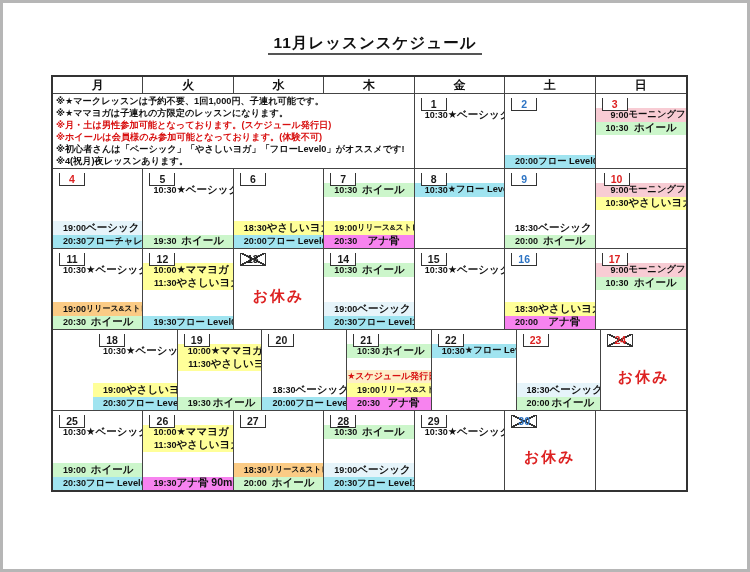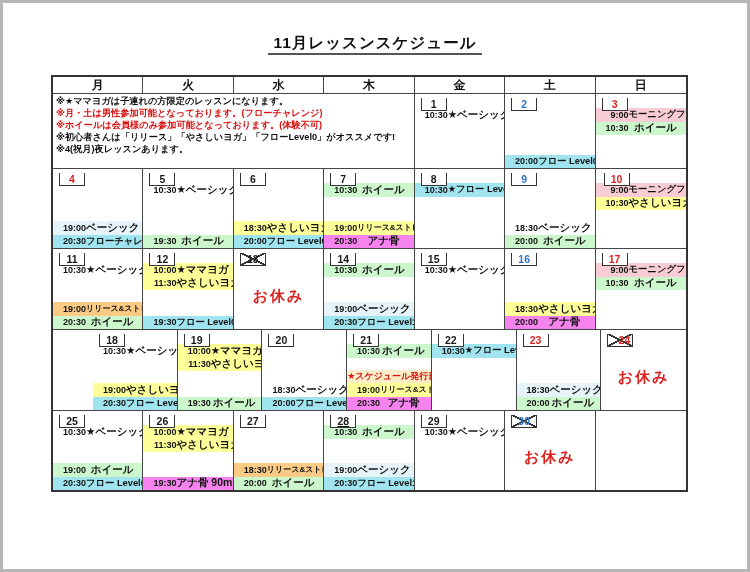--- a/index.html
+++ b/index.html
@@ -54,24 +54,25 @@
         <div class="hcell">月</div>
         <div class="hcell">火</div>
         <div class="hcell">水</div>
         <div class="hcell">木</div>
         <div class="hcell">金</div>
         <div class="hcell">土</div>
         <div class="hcell">日</div>
       </div>
       <div class="row" style="height: 74px;">
         <div class="cell notes-cell" style="grid-column: span 4;">
+          <div class="note-line">※★マークレッスンは予約不要、1回1,000円、子連れ可能です。</div>
           <div class="note-line">※★ママヨガは子連れの方限定のレッスンになります。</div>
-          <div class="note-line red">※月・土は男性参加可能となっております。(フローチャレンジ)</div>
+          <div class="note-line red">※月・土は男性参加可能となっております。(スケジュール発行日)</div>
           <div class="note-line red">※ホイールは会員様のみ参加可能となっております。(体験不可)</div>
-          <div class="note-line">※初心者さんは「リリース」「やさしいヨガ」「フローLevel0」がオススメです!</div>
+          <div class="note-line">※初心者さんは「ベーシック」「やさしいヨガ」「フローLevel0」がオススメです!</div>
           <div class="note-line">※4(祝月)夜レッスンあります。</div>
         </div>
         <div class="cell">
           <div class="daynum-row"><div class="daynum" style="color: rgb(26, 26, 26);">1</div></div>
           <div class="lesson">
             <div class="t">10:30</div>
             <div class="n">★ベーシック</div>
           </div>
           <div class="spacer"></div>
         </div>
@@ -346,21 +347,21 @@
           <div class="lesson" style="background: rgb(230, 244, 250);">
             <div class="t">18:30</div>
             <div class="n">ベーシック</div>
           </div>
           <div class="lesson" style="background: rgb(204, 246, 203);">
             <div class="t">20:00</div>
             <div class="n">ホイール</div>
           </div>
         </div>
         <div class="cell">
-          <div class="daynum-row"><div class="daynum crossed" style="color: rgb(221, 34, 34); text-align: right;">24</div></div>
+          <div class="daynum-row"><div class="daynum crossed" style="color: rgb(221, 34, 34);">24</div></div>
           <div class="spacer"></div>
           <div class="closed-note">お休み</div>
           <div class="spacer"></div>
         </div>
       </div>
       <div class="row" style="height: 79px;">
         <div class="cell">
           <div class="daynum-row"><div class="daynum" style="color: rgb(26, 26, 26);">25</div></div>
           <div class="lesson">
             <div class="t">10:30</div>

